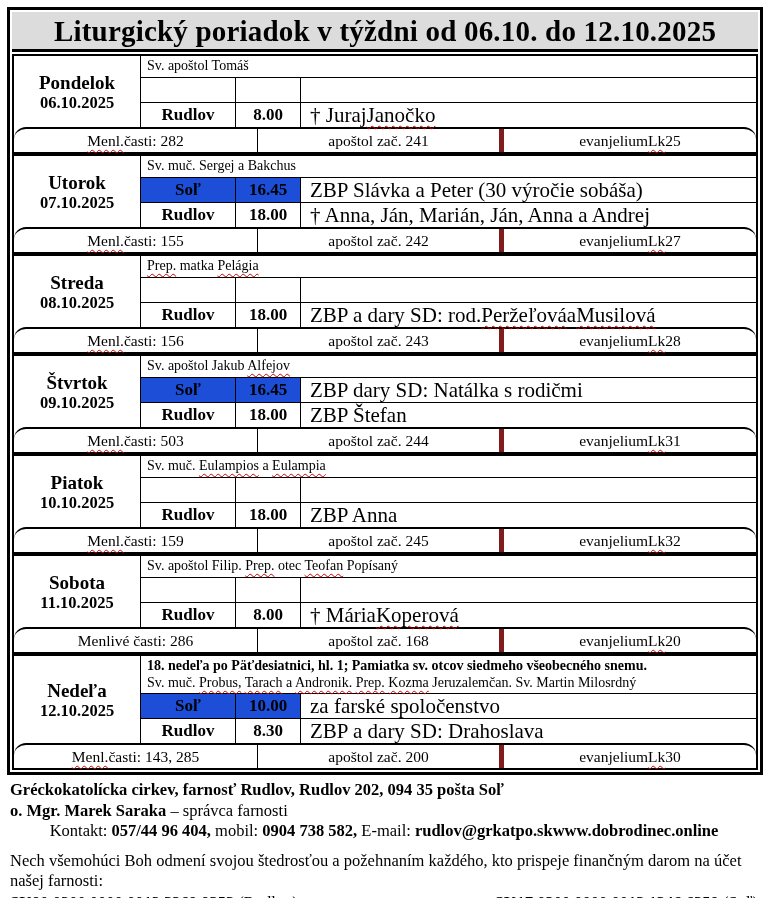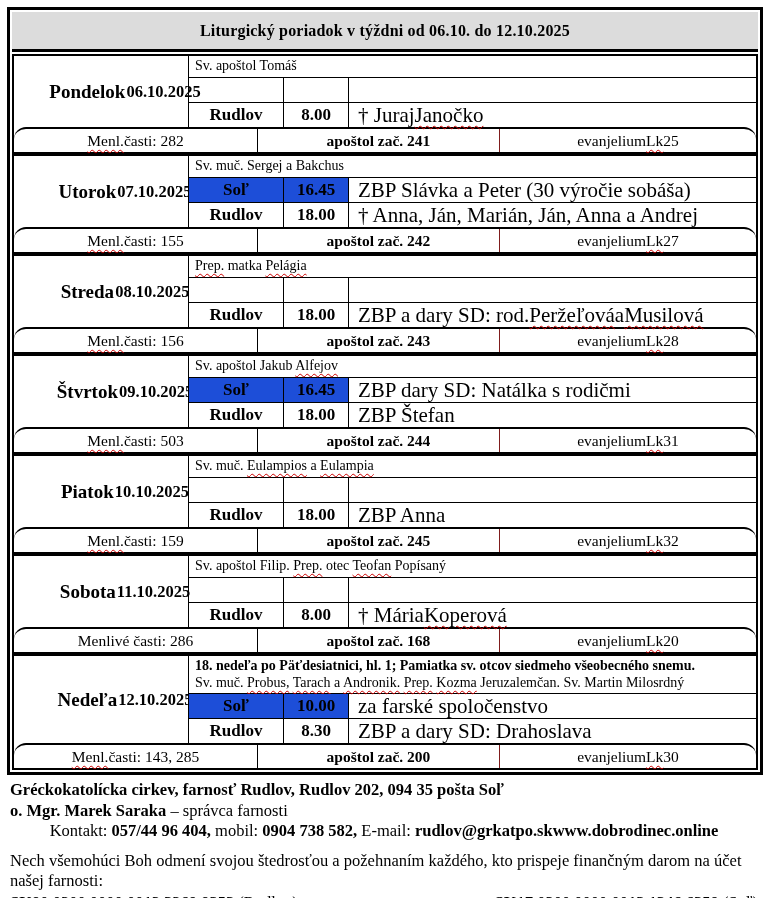--- a/index.html
+++ b/index.html
@@ -6,50 +6,50 @@
   body{
     width:770px;height:898px;overflow:hidden;background:#fff;color:#000;
     font-family:"Liberation Serif","DejaVu Serif",serif;
   }
   .page{padding:7px 7px 0 7px;}
 
   
   .table-wrap{border:3px solid #000;padding:2px;background:#fff;}
   .title-bar{
     background:#dcdcdc;border-bottom:3px solid #000;margin-bottom:2px;
-    text-align:center;font-weight:bold;font-size:16px;line-height:26px;padding:6px 0 5px;
+    text-align:center;font-weight:bold;font-size:29px;line-height:26px;padding:6px 0 5px;
     letter-spacing:.2px;
   }
 
   
   .day-block{border:2px solid #000;}
   .day-main{display:flex;align-items:stretch;}
   .day-col{
     width:126px;min-width:126px;border-right:1px solid #000;
-    display:flex;flex-direction:row;align-items:center;justify-content:center;gap:1px;padding-left:48px;
+    display:flex;flex-direction:column;align-items:center;justify-content:center;gap:1px;
   }
   .day-name{font-weight:bold;font-size:19px;line-height:21px;}
   .day-date{font-weight:bold;font-size:16.5px;line-height:18px;}
   .day-right{flex:1;display:flex;flex-direction:column;}
   .feast-row{border-bottom:1px solid #000;padding:1px 6px 2px;font-size:14px;line-height:17px;min-height:18px;}
   .feast-line{white-space:nowrap;}
   .service-row{display:flex;align-items:stretch;min-height:24px;}
   .service-row + .service-row{border-top:1px solid #000;}
   .cell.place,.cell.time{
     border-right:1px solid #000;font-weight:bold;font-size:17px;
     display:flex;align-items:center;justify-content:center;
   }
   .cell.place{width:94px;min-width:94px;}
   .cell.time{width:64px;min-width:64px;}
   .intention{flex:1;display:flex;align-items:center;padding:0 9px;font-size:21px;line-height:20px;white-space:nowrap;}
   .service-row.hl .cell.place,.service-row.hl .cell.time{background:#1d4ed8;}
   .info-row{border-top:2px solid #000;display:flex;align-items:stretch;min-height:23px;font-size:15.5px;border-radius:12px;}
   .info-cell{display:flex;align-items:center;justify-content:center;}
   .info-cell.c1{width:243px;border-right:1px solid #000;}
-  .info-cell.c2{width:241px;border-right:1px solid #7f1d1d;font-weight:bold;}
+  .info-cell.c2{width:241px;border-right:5px solid #7f1d1d;}
   .info-cell.c3{flex:1;}
 
   
   .sq{
     text-decoration-line:underline;text-decoration-style:wavy;
     text-decoration-color:#cc0000;text-decoration-thickness:1px;text-underline-offset:3px;
   }
   .b{font-weight:bold;}
 
   

